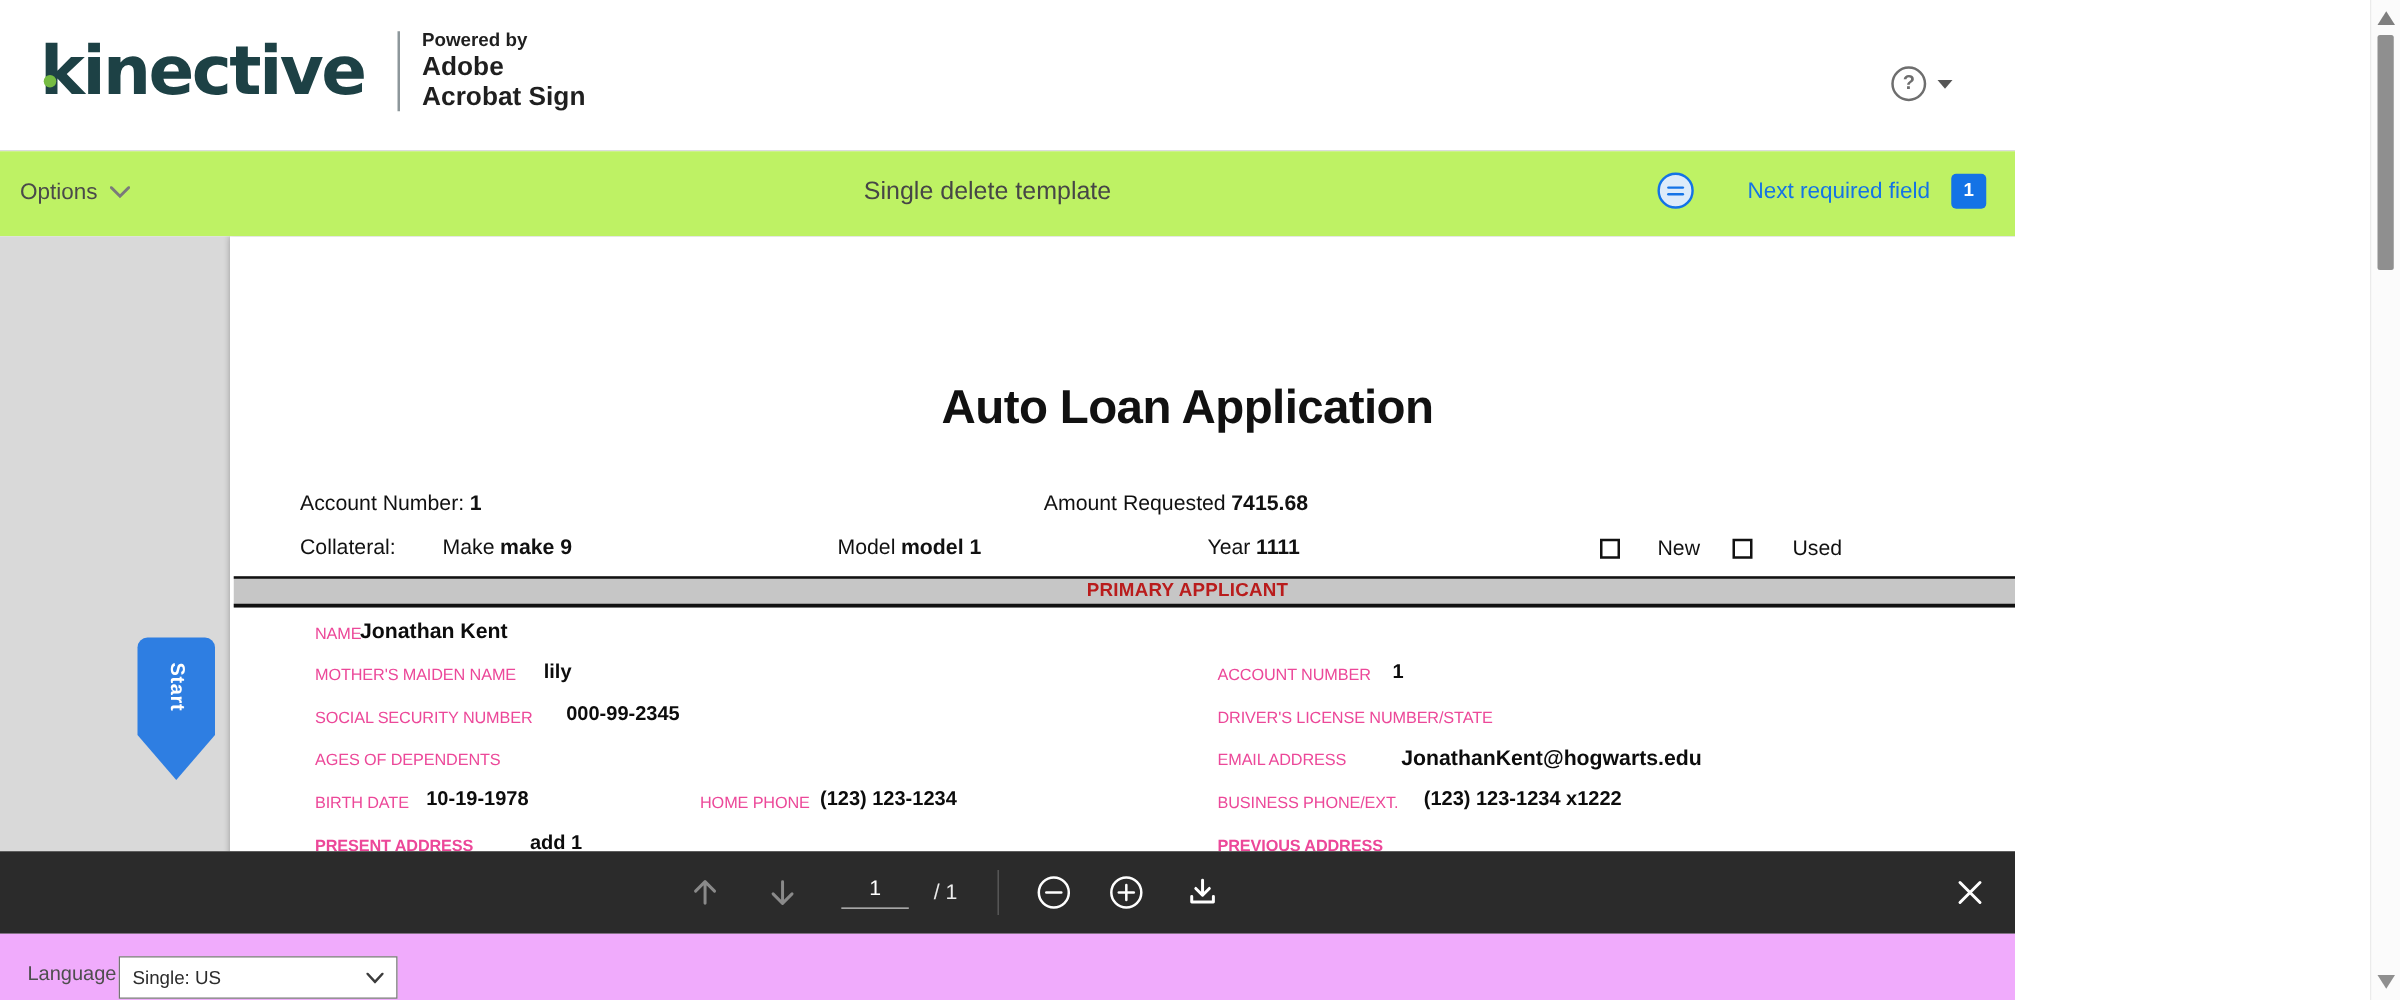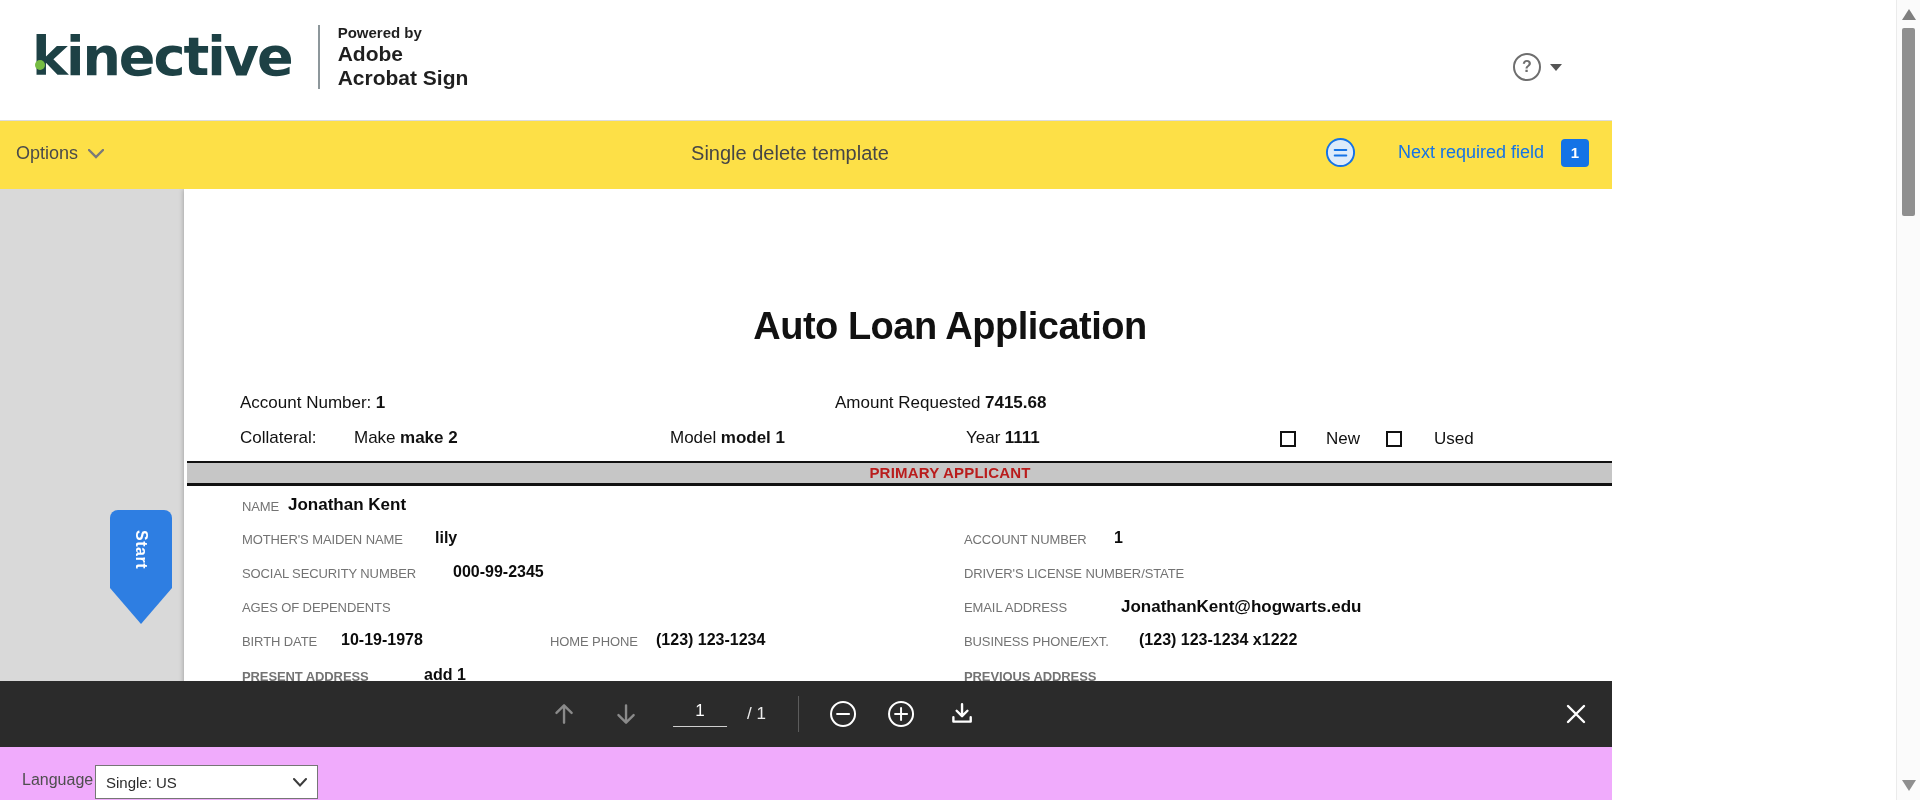--- a/index.html
+++ b/index.html
@@ -21,42 +21,42 @@
   .powered .l2 { font-size:21px; line-height:24px; }
   .powered .l3 { font-size:21px; line-height:24px; }
   .header-right { position:absolute; right:50px; top:37px; display:flex; align-items:center; gap:9px; }
   .help-circle { width:28px; height:28px; border:2px solid #6e6e6e; border-radius:50%;
                  color:#6e6e6e; font-size:16px; font-weight:700; display:flex;
                  align-items:center; justify-content:center; cursor:pointer; }
   .caret-down { width:0; height:0; border-left:6px solid transparent; border-right:6px solid transparent;
                 border-top:7px solid #555; cursor:pointer; }
 
   
-  .subtoolbar { position:relative; height:68px; background:#fde047; }
+  .subtoolbar { position:relative; height:68px; background:#bef264; }
   .options { position:absolute; left:16px; top:22px; display:flex; align-items:center; gap:10px;
              font-size:18px; color:#4a4a4a; cursor:pointer; }
   .doc-title { position:absolute; left:790px; top:21px; transform:translateX(-50%);
                font-size:20px; color:#464646; white-space:nowrap; }
   .right-controls { position:absolute; right:23px; top:16px; display:flex; align-items:center; }
   .comment-btn { width:31px; height:31px; cursor:pointer; }
   .next-req { margin-left:42px; font-size:18px; color:#1473e6; cursor:pointer; white-space:nowrap; }
   .req-badge { margin-left:17px; width:28px; height:28px; background:#1473e6; border-radius:4px;
                color:#fff; font-size:15px; font-weight:700; display:flex; align-items:center;
                justify-content:center; }
 
   
   .docarea { position:relative; height:492px; background:#d9d9d9; overflow:hidden; }
   .page { position:absolute; left:184px; top:0; width:1532px; height:560px; background:#fff;
           box-shadow:0 0 5px rgba(0,0,0,.3); color:#111; }
   .pdf-title { position:absolute; left:0; width:100%; top:116px; text-align:center;
                font-size:38px; font-weight:700; letter-spacing:-.5px; }
   .prow { position:absolute; left:0; right:0; height:24px; }
   .plabel  { font-size:17px; color:#111; }
   .pvalue  { font-size:17px; font-weight:700; color:#111; }
-  .flabel  { position:absolute; font-size:13px; color:#737373; letter-spacing:-.1px; white-space:nowrap; }
+  .flabel  { position:absolute; font-size:13px; color:#ec4899; letter-spacing:-.1px; white-space:nowrap;margin-left:10px; }
   .fvalue  { position:absolute; font-size:16px; font-weight:700; color:#0c0c0c; white-space:nowrap; }
   .inline-pair { position:absolute; white-space:nowrap; }
   .checkrow { position:absolute; display:flex; align-items:center; }
   .checkbox { width:16px; height:16px; border:2px solid #111; background:#fff; cursor:pointer; }
   .section-bar { position:absolute; left:3px; right:3px; top:272px; height:25px; background:#c6c6c6;
                  border-top:2px solid #111; border-bottom:3px solid #111; text-align:center;
                  font-size:15px; font-weight:700; letter-spacing:.2px; line-height:20px; color:#b91c1c; }
 
   
   .start-tag { position:absolute; left:110px; top:321px; width:62px; cursor:pointer; }
@@ -159,21 +159,21 @@
             <span class="pvalue">7415.68</span>
           </span>
         </div>
 
         <div class="prow" style="top:239px">
           <span class="inline-pair" style="left:56px">
             <span class="plabel">Collateral:</span>
           </span>
           <span class="inline-pair" style="left:170px">
             <span class="plabel">Make</span>
-            <span class="pvalue">make 2</span>
+            <span class="pvalue">make 9</span>
           </span>
           <span class="inline-pair" style="left:486px">
             <span class="plabel">Model</span>
             <span class="pvalue">model 1</span>
           </span>
           <span class="inline-pair" style="left:782px">
             <span class="plabel">Year</span>
             <span class="pvalue">1111</span>
           </span>
           <span class="checkrow" style="left:1096px; top:1px">

